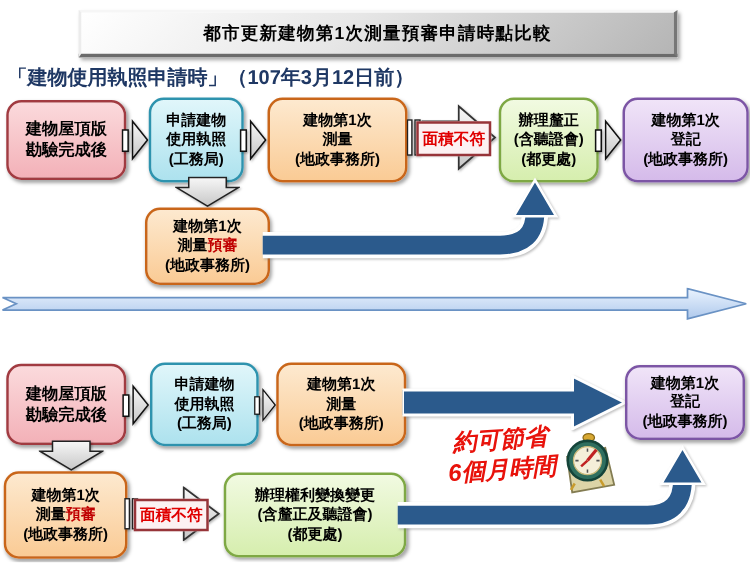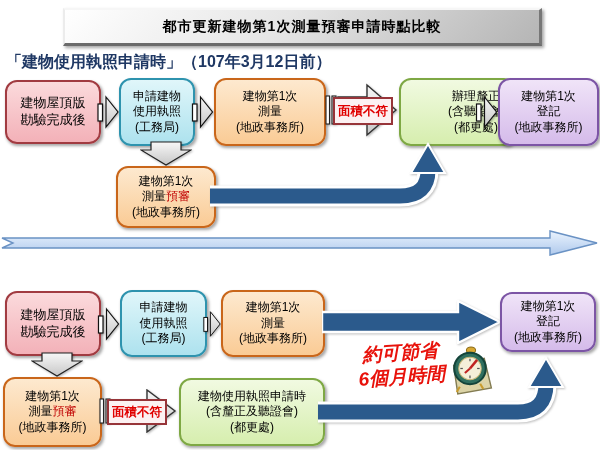--- a/index.html
+++ b/index.html
@@ -10,21 +10,21 @@
     display:flex;align-items:center;justify-content:center;
     font-size:14px;font-weight:bold;letter-spacing:1px;color:#000;
     background:linear-gradient(135deg,#FFFFFF 0%,#E6E6E6 45%,#B5B5B5 100%);
     border-top:2px solid #F6F6F6;border-left:2px solid #ECECEC;
     border-right:3px solid #777;border-bottom:3px solid #6B6B6B;
     box-shadow:2px 2px 3px rgba(0,0,0,0.35);}
 
   .sec-heading{position:absolute;font-weight:bold;color:#1F3864;font-size:16px;white-space:nowrap;}
 
   .box{position:absolute;display:flex;flex-direction:column;align-items:center;justify-content:center;
-    border-radius:12px;font-weight:normal;color:#000;text-align:center;
+    border-radius:12px;font-weight:bold;color:#000;text-align:center;
     box-shadow:1.5px 2px 3px rgba(0,0,0,0.35);font-size:12px;line-height:1.3;}
   .box span{display:block;}
   .pink  {background:linear-gradient(180deg,#FBDADC,#F3B1B8);border:2.5px solid #A13B41;font-size:13px;}
   .cyan  {background:linear-gradient(180deg,#E0F6FA,#ADE2EE);border:2.5px solid #2E93AE;}
   .peach {background:linear-gradient(180deg,#FDE9CF,#FACB95);border:2.5px solid #C9661A;}
   .green {background:linear-gradient(180deg,#F1FAE1,#D6EEAE);border:2.5px solid #7EA844;}
   .purple{background:linear-gradient(180deg,#F0E4F8,#D5BBEA);border:2.5px solid #7C55A5;}
 
   .abs{position:absolute;}
   .gray-shadow{filter:drop-shadow(1px 1.5px 1px rgba(0,0,0,0.30));}
@@ -87,21 +87,21 @@
     <span>(地政事務所)</span>
   </div>
 
   <svg class="abs gray-shadow" style="left:325px;top:82px;" width="74" height="56" viewBox="0 0 74 56">
     <rect x="1" y="14" width="3.5" height="28" fill="#FFFFFF" stroke="#222" stroke-width="1.1"></rect>
     <rect x="7" y="14" width="4" height="28" fill="#DDDDDD" stroke="#222" stroke-width="1.1"></rect>
     <polygon points="13,15 42,15 42,3 71,28 42,53 42,41 13,41" fill="url(#gGray)" stroke="#333" stroke-width="1.4"></polygon>
   </svg>
   <div class="mismatch" style="left:333px;top:97px;width:56px;height:24px;">面積不符</div>
 
-  <div class="box green" style="left:399px;top:78px;width:76px;height:64px;padding-left:37px;">
+  <div class="box green" style="left:399px;top:78px;width:76px;height:64px;">
     <span>辦理釐正</span>
     <span>(含聽證會)</span>
     <span>(都更處)</span>
   </div>
 
   <svg class="abs gray-shadow" style="left:475px;top:94px;" width="23" height="36" viewBox="0 0 22 36">
     <rect x="1" y="10" width="4.5" height="17" fill="#FFFFFF" stroke="#111" stroke-width="1.2"></rect>
     <polygon points="9,3 21,18 9,33" fill="url(#gGray)" stroke="#111" stroke-width="1.2"></polygon>
   </svg>
 
@@ -180,21 +180,21 @@
   </div>
 
   <svg class="abs gray-shadow" style="left:99px;top:389px;" width="78" height="44" viewBox="0 0 78 44">
     <rect x="1" y="10" width="3.5" height="24" fill="#FFFFFF" stroke="#222" stroke-width="1.1"></rect>
     <rect x="7" y="10" width="4" height="24" fill="#DDDDDD" stroke="#222" stroke-width="1.1"></rect>
     <polygon points="13,11 48,11 48,1 76,22 48,43 48,33 13,33" fill="url(#gGray)" stroke="#333" stroke-width="1.4"></polygon>
   </svg>
   <div class="mismatch" style="left:107px;top:399px;width:56px;height:22px;">面積不符</div>
 
   <div class="box green" style="left:179px;top:378px;width:142px;height:64px;">
-    <span>建物使用執照申請時</span>
+    <span>辦理權利變換變更</span>
     <span>(含釐正及聽證會)</span>
     <span>(都更處)</span>
   </div>
 
   <div class="savings">
     <span style="display:block">約可節省</span>
     <span style="display:block">6個月時間</span>
   </div>
 
   <svg class="abs" style="left:445px;top:341px;" width="52" height="56" viewBox="0 0 50 55">

